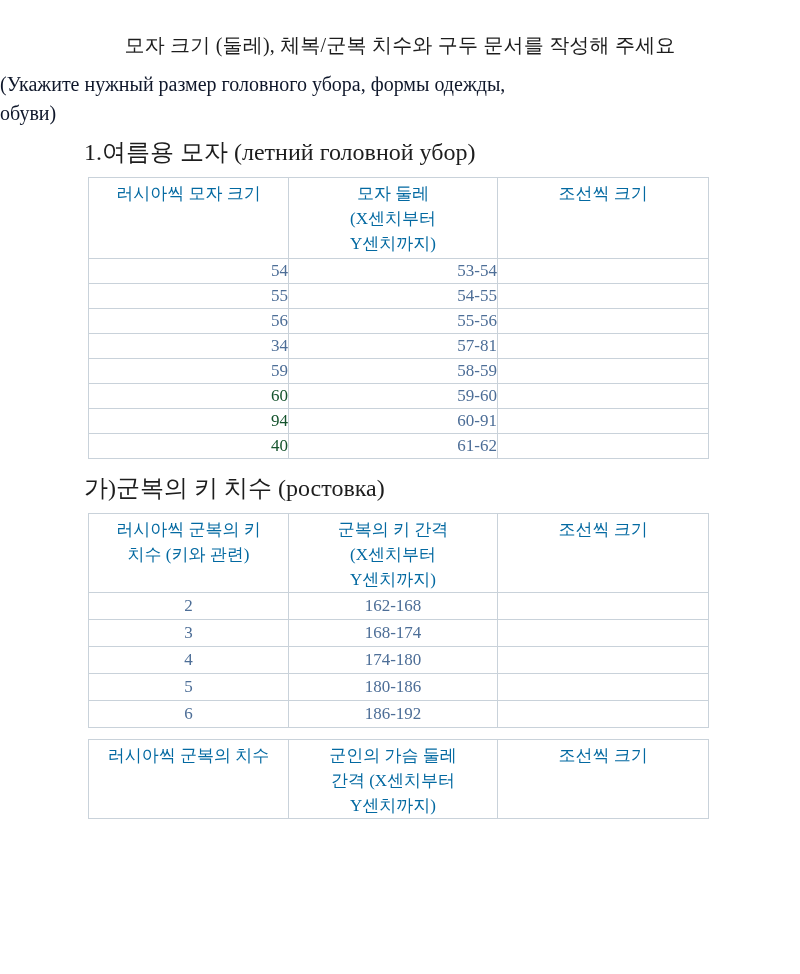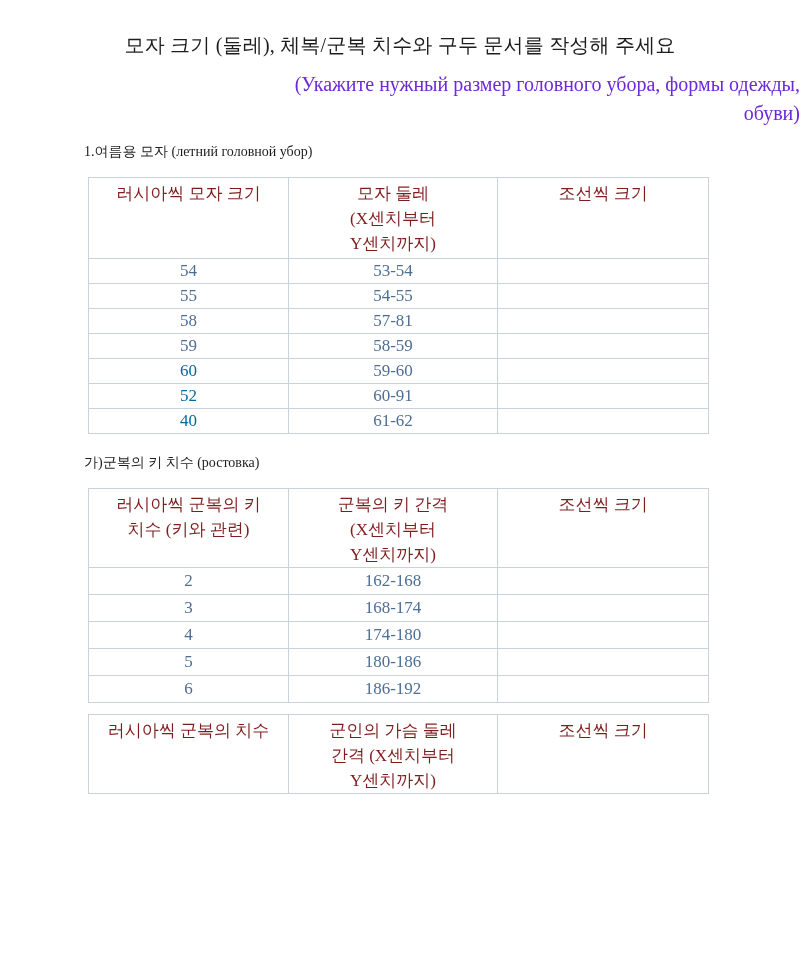--- a/index.html
+++ b/index.html
@@ -20,30 +20,30 @@
   .doc-title {
     margin-top: 18px;
     text-align: center;
     font-size: 20px;
     line-height: 30px;
     color: #1d1d1d;
     letter-spacing: 0.2px;
   }
   .doc-subtitle {
     margin-top: 10px;
-    text-align: right;
+    text-align: left;
     font-size: 20px;
     line-height: 29px;
-    color: #6d28d9;
+    color: #0f172a;
     white-space: pre-line;
   }
   .section-heading {
     margin: 0;
     margin-left: 84px;
-    font-size: 14px;
+    font-size: 24px;
     line-height: 28px;
     color: #1d1d1d;
   }
   .h1-heading { margin-top: 10px; }
   .h2-heading { margin-top: 47px; }
   .ga-heading { margin-top: 15px; }
   .na-heading { margin-top: 42px; }
 
   table.size-table {
     margin-left: 88px;
@@ -62,28 +62,28 @@
     border: 1px solid #c9d2da;
     text-align: center;
     font-weight: normal;
     padding: 0;
   }
   table.size-table th {
     vertical-align: top;
     white-space: pre-line;
     line-height: 25px;
     padding-top: 3px;
-    color: #7f1d1d;
+    color: #0369a1;
   }
   table.t1 th { height: 77px; }
-  table.t1 td { height: 24px; line-height: 24px; }
+  table.t1 td { height: 24px; line-height: 24px; text-align: right; }
   table.t2 th { height: 70px; }
   table.t2 td { height: 26px; line-height: 26px; }
   table.t3 th { height: 74px; }
-  td.dark { color: #0369a1; }
+  td.dark { color: #14532d; }
 </style>
 </head>
 <body>
 
 <div class="page">
 
   <div class="doc-title">모자 크기 (둘레), 체복/군복 치수와 구두 문서를 작성해 주세요</div>
 
   <div class="doc-subtitle">(Укажите нужный  размер головного убора, формы одежды,
 обуви)</div>
@@ -110,36 +110,41 @@
         <td>54</td>
         <td>53-54</td>
         <td></td>
       </tr>
       <tr>
         <td>55</td>
         <td>54-55</td>
         <td></td>
       </tr>
       <tr>
-        <td>58</td>
+        <td>56</td>
+        <td>55-56</td>
+        <td></td>
+      </tr>
+      <tr>
+        <td>34</td>
         <td>57-81</td>
         <td></td>
       </tr>
       <tr>
         <td>59</td>
         <td>58-59</td>
         <td></td>
       </tr>
       <tr>
         <td class="dark">60</td>
         <td>59-60</td>
         <td></td>
       </tr>
       <tr>
-        <td class="dark">52</td>
+        <td class="dark">94</td>
         <td>60-91</td>
         <td></td>
       </tr>
       <tr>
         <td class="dark">40</td>
         <td>61-62</td>
         <td></td>
       </tr>
     </tbody>
   </table>

